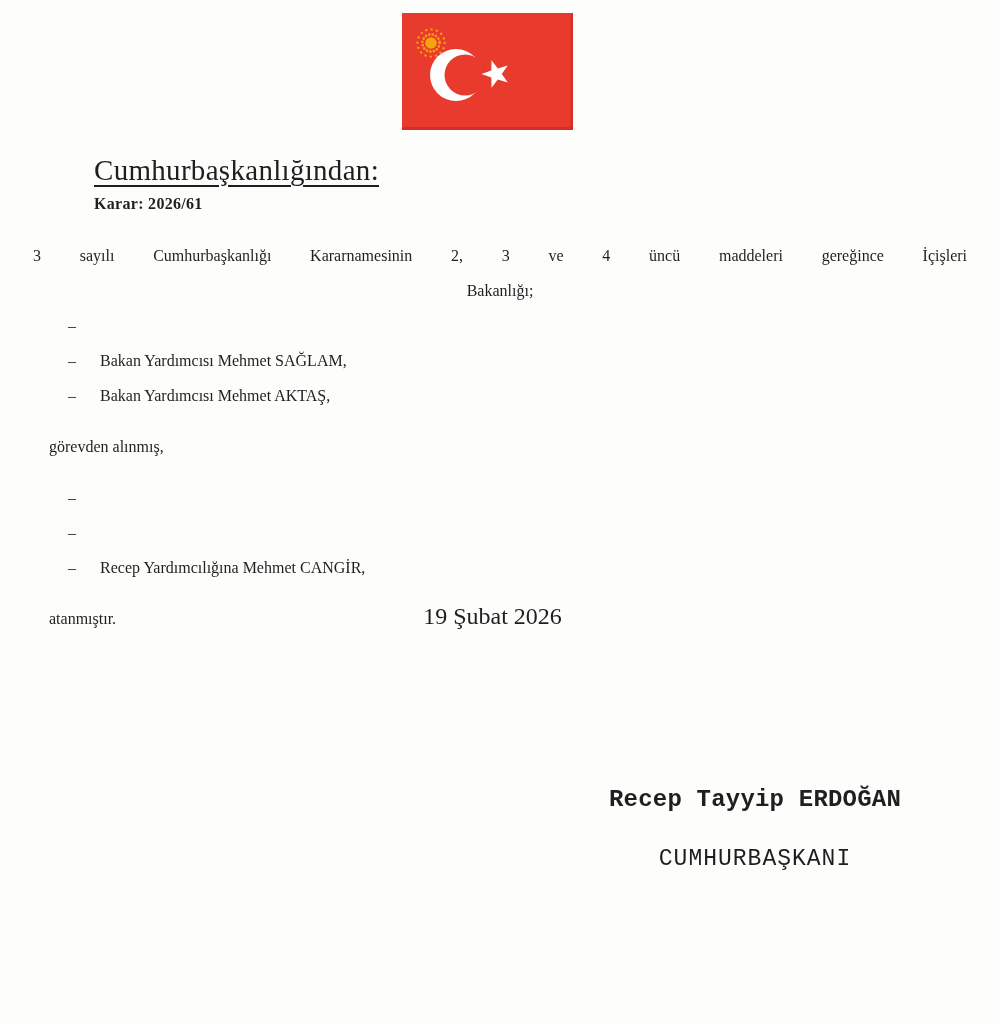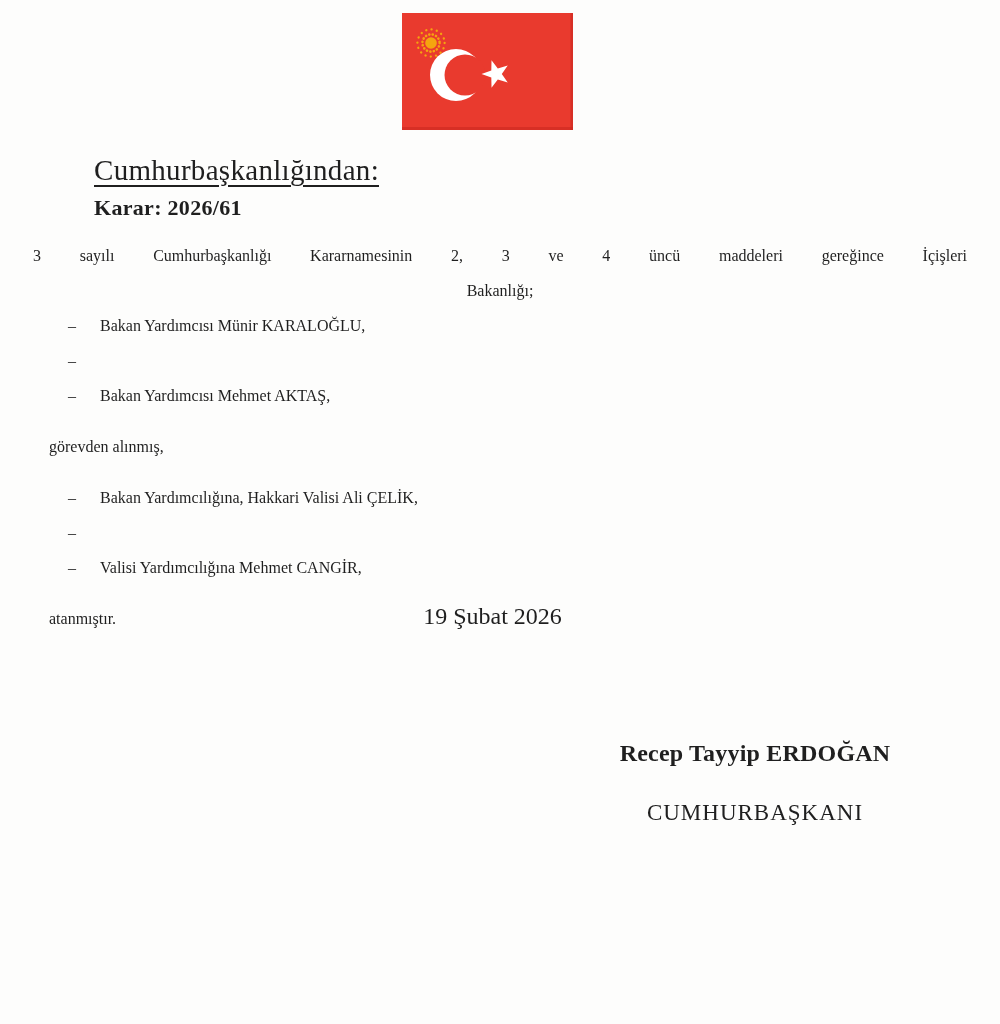--- a/index.html
+++ b/index.html
@@ -36,21 +36,21 @@
   .issuer{
     position:absolute;left:94px;top:154px;
     font-size:29px;font-weight:400;
     text-decoration:underline;
     text-decoration-thickness:2px;
     text-underline-offset:5px;
     letter-spacing:.3px;
   }
   .decision{
     position:absolute;left:94px;top:195px;
-    font-size:22px;font-weight:700;
+    font-size:16px;font-weight:700;
     letter-spacing:.3px;
   }
 
   
   .body-text{
     position:absolute;left:33px;top:238px;
     width:934px;
     font-size:16px;line-height:35px;
   }
   .intro-line1{
@@ -70,23 +70,24 @@
   
   .date-line{
     position:absolute;left:0;top:603px;
     width:985px;
     text-align:center;
     font-size:24px;
   }
 
   
   .signature{
-    position:absolute;left:560px;top:740px;
+    position:absolute;left:560px;top:786px;
     width:390px;
     text-align:center;
+    font-family:Liberation Mono, monospace;
   }
   .signature .sig-name{
     font-size:24px;font-weight:700;
     letter-spacing:.2px;
   }
   .signature .sig-title{
     margin-top:33px;
     font-size:23px;font-weight:400;
     letter-spacing:1px;
   }
@@ -121,42 +122,41 @@
 
   <div class="issuer">Cumhurbaşkanlığından:</div>
   <div class="decision">Karar: 2026/61</div>
 
   <div class="body-text">
     <div class="intro-line1">3 sayılı Cumhurbaşkanlığı Kararnamesinin 2, 3 ve 4 üncü maddeleri gereğince İçişleri</div>
     <div class="intro-line2">Bakanlığı;</div>
 
     <div class="list-item">
       <span class="marker">–</span>
-      <span>Bakan Yardımcısı Münir KARALOĞLU,</span>
     </div>
     <div class="list-item">
       <span class="marker">–</span>
+      <span>Bakan Yardımcısı Mehmet SAĞLAM,</span>
     </div>
     <div class="list-item">
       <span class="marker">–</span>
       <span>Bakan Yardımcısı Mehmet AKTAŞ,</span>
     </div>
 
     <p class="closing">görevden alınmış,</p>
 
     <div class="list-item">
       <span class="marker">–</span>
-      <span>Bakan Yardımcılığına, Hakkari Valisi Ali ÇELİK,</span>
     </div>
     <div class="list-item">
       <span class="marker">–</span>
     </div>
     <div class="list-item">
       <span class="marker">–</span>
-      <span>Valisi Yardımcılığına Mehmet CANGİR,</span>
+      <span>Recep Yardımcılığına Mehmet CANGİR,</span>
     </div>
 
     <p class="closing">atanmıştır.</p>
   </div>
 
   <div class="date-line">19 Şubat 2026</div>
 
   <div class="signature">
     <div class="sig-name">Recep Tayyip ERDOĞAN</div>
     <div class="sig-title">CUMHURBAŞKANI</div>

